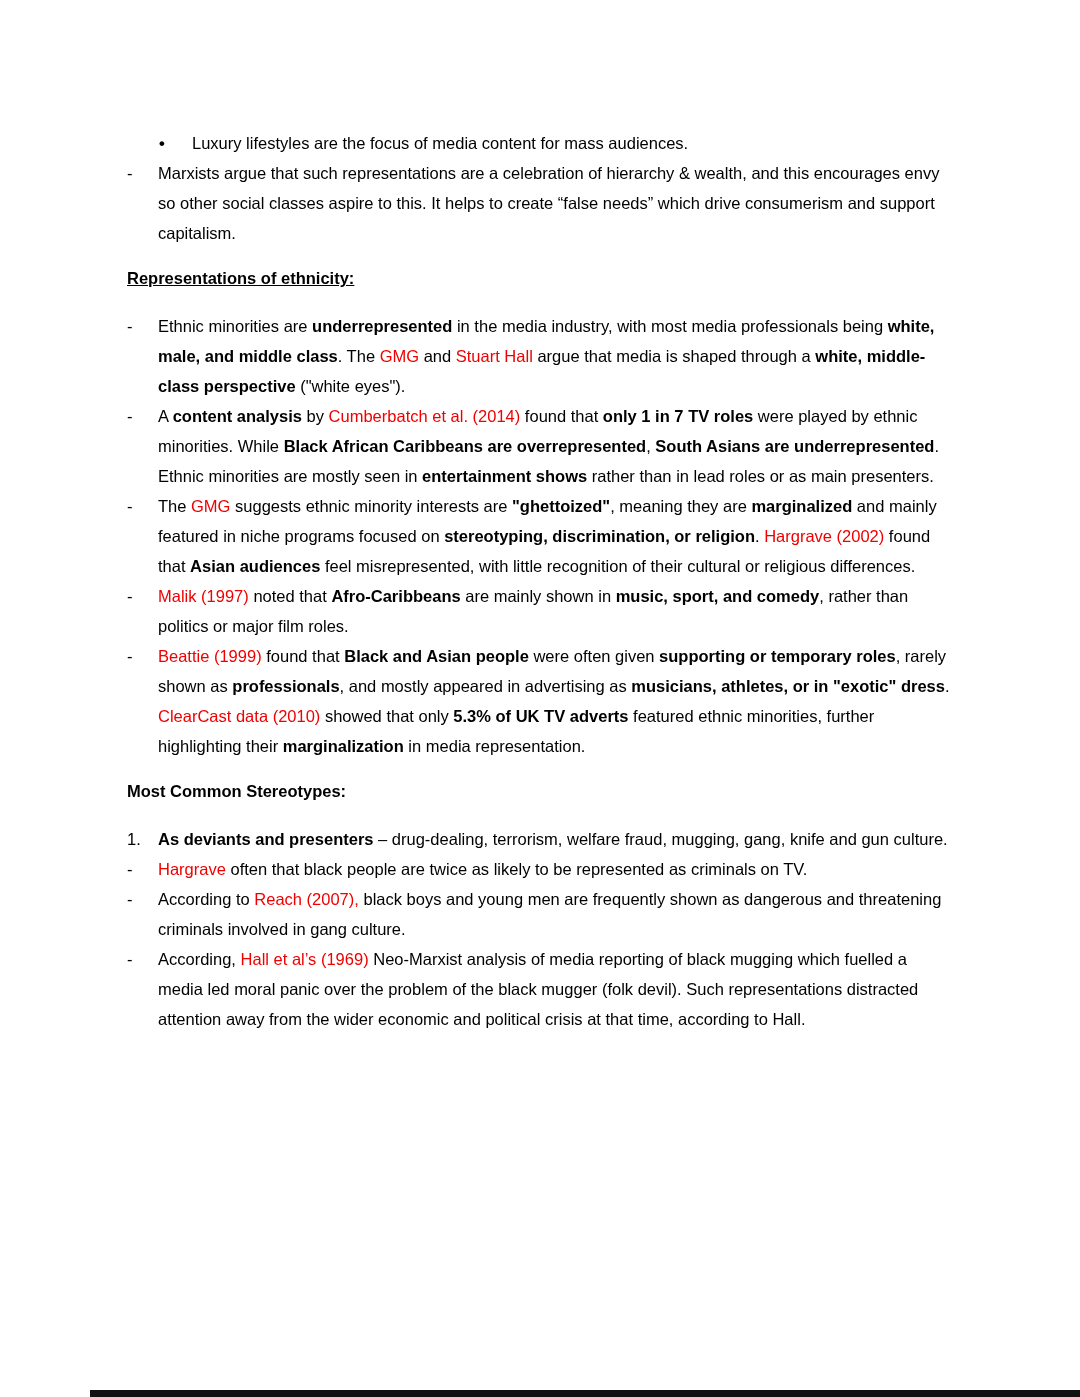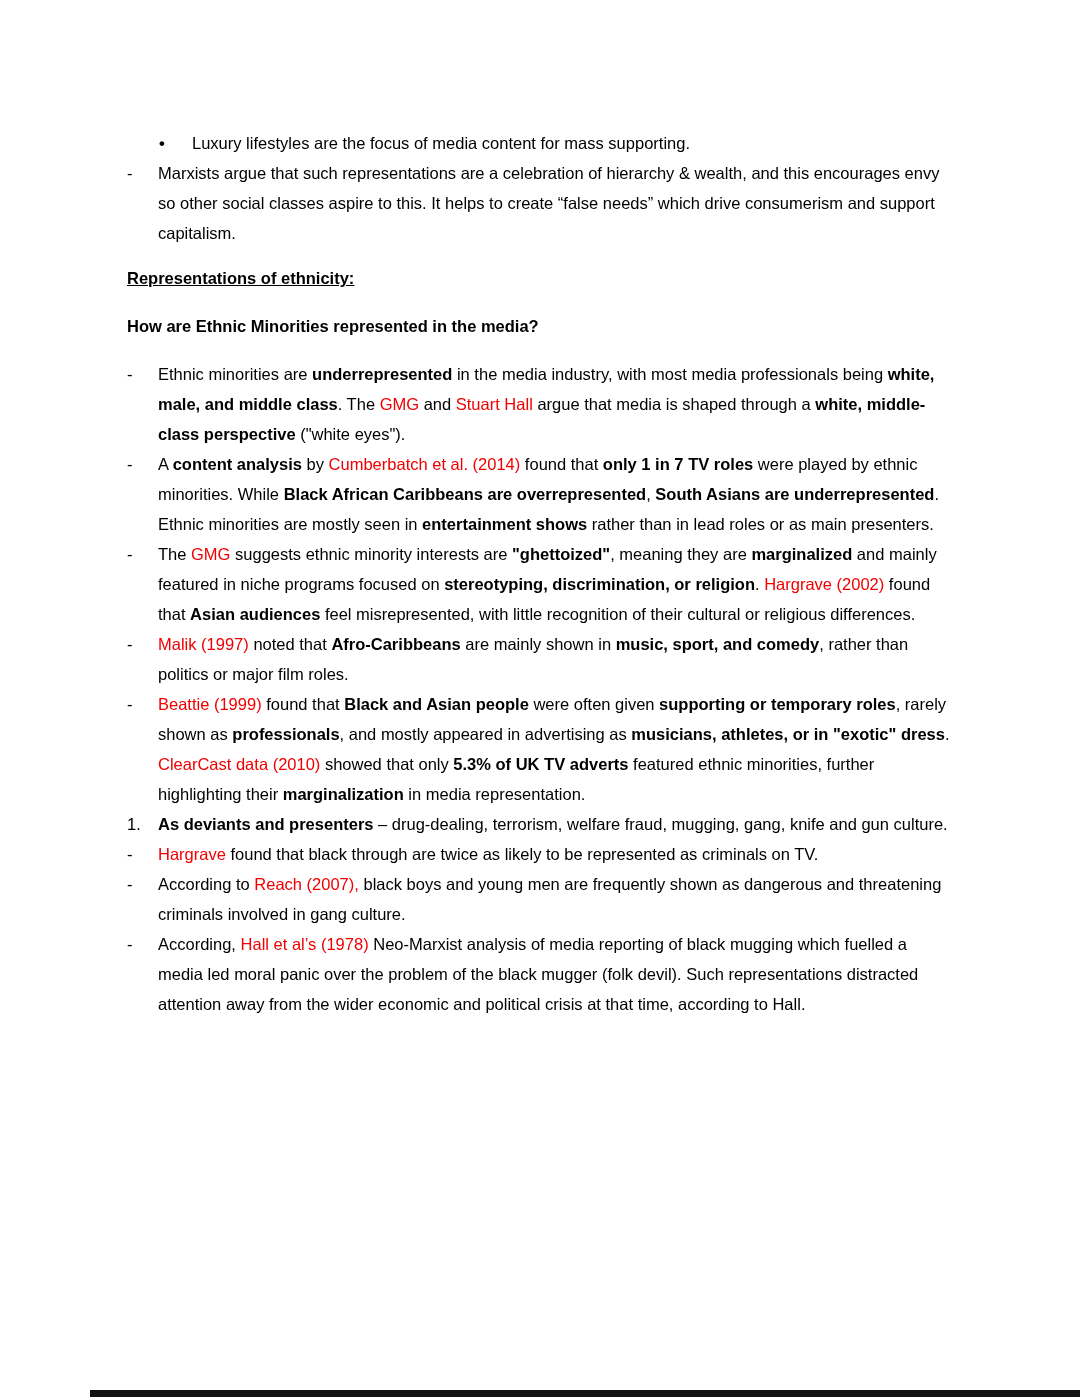--- a/index.html
+++ b/index.html
@@ -51,59 +51,59 @@
     height: 7px;
   }
 </style>
 </head>
 <body>
 
 <div class="page" style="background: rgb(255, 255, 255);">
   <div class="doc" style="color: rgb(0, 0, 0);">
       <div class="doc-item bullet">
         <span class="marker">•</span>
-        <span class="runs"><span>Luxury lifestyles are the focus of media content for mass supporting.</span></span>
+        <span class="runs"><span>Luxury lifestyles are the focus of media content for mass audiences.</span></span>
       </div>
       <div class="doc-item dash">
         <span class="marker">-</span>
         <span class="runs"><span>Marxists argue that such representations are a celebration of hierarchy &amp; wealth, and this encourages envy so other social classes aspire to this. It helps to create “false needs” which drive consumerism and support capitalism.</span></span>
       </div>
       <div class="doc-heading"><span class="b u">Representations of ethnicity:</span></div>
-      <div class="doc-heading"><span class="b">How are Ethnic Minorities represented in the media?</span></div>
       <div class="doc-item dash">
         <span class="marker">-</span>
         <span class="runs"><span>Ethnic minorities are </span><span class="b">underrepresented</span><span> in the media industry, with most media professionals being </span><span class="b">white, male, and middle class</span><span>. The </span><span class="b red">GMG</span><span> and </span><span class="b red">Stuart Hall</span><span> argue that media is shaped through a </span><span class="b">white, middle-class perspective</span><span> ("white eyes").</span></span>
       </div>
       <div class="doc-item dash">
         <span class="marker">-</span>
         <span class="runs"><span>A </span><span class="b">content analysis</span><span> by </span><span class="b red">Cumberbatch et al. (2014)</span><span> found that </span><span class="b">only 1 in 7 TV roles</span><span> were played by ethnic minorities. While </span><span class="b">Black African Caribbeans are overrepresented</span><span>, </span><span class="b">South Asians are underrepresented</span><span>. Ethnic minorities are mostly seen in </span><span class="b">entertainment shows</span><span> rather than in lead roles or as main presenters.</span></span>
       </div>
       <div class="doc-item dash">
         <span class="marker">-</span>
         <span class="runs"><span>The </span><span class="b red">GMG</span><span> suggests ethnic minority interests are </span><span class="b">"ghettoized"</span><span>, meaning they are </span><span class="b">marginalized</span><span> and mainly featured in niche programs focused on </span><span class="b">stereotyping, discrimination, or religion</span><span>. </span><span class="b red">Hargrave (2002)</span><span> found that </span><span class="b">Asian audiences</span><span> feel misrepresented, with little recognition of their cultural or religious differences.</span></span>
       </div>
       <div class="doc-item dash">
         <span class="marker">-</span>
         <span class="runs"><span class="b red">Malik (1997)</span><span> noted that </span><span class="b">Afro-Caribbeans</span><span> are mainly shown in </span><span class="b">music, sport, and comedy</span><span>, rather than politics or major film roles.</span></span>
       </div>
       <div class="doc-item dash">
         <span class="marker">-</span>
         <span class="runs"><span class="b red">Beattie (1999)</span><span> found that </span><span class="b">Black and Asian people</span><span> were often given </span><span class="b">supporting or temporary roles</span><span>, rarely shown as </span><span class="b">professionals</span><span>, and mostly appeared in advertising as </span><span class="b">musicians, athletes, or in "exotic" dress</span><span>. </span><span class="b red">ClearCast data (2010)</span><span> showed that only </span><span class="b">5.3% of UK TV adverts</span><span> featured ethnic minorities, further highlighting their </span><span class="b">marginalization</span><span> in media representation.</span></span>
       </div>
+      <div class="doc-heading"><span class="b">Most Common Stereotypes:</span></div>
       <div class="doc-item numbered">
         <span class="marker">1.</span>
         <span class="runs"><span class="b">As deviants and presenters</span><span> – drug-dealing, terrorism, welfare fraud, mugging, gang, knife and gun culture.</span></span>
       </div>
       <div class="doc-item dash">
         <span class="marker">-</span>
-        <span class="runs"><span class="b red">Hargrave</span><span> found that black through are twice as likely to be represented as criminals on TV.</span></span>
+        <span class="runs"><span class="b red">Hargrave</span><span> often that black people are twice as likely to be represented as criminals on TV.</span></span>
       </div>
       <div class="doc-item dash">
         <span class="marker">-</span>
         <span class="runs"><span>According to </span><span class="b red">Reach (2007),</span><span> black boys and young men are frequently shown as dangerous and threatening criminals involved in gang culture.</span></span>
       </div>
       <div class="doc-item dash">
         <span class="marker">-</span>
-        <span class="runs"><span>According, </span><span class="b red">Hall et al’s (1978)</span><span> Neo-Marxist analysis of media reporting of black mugging which fuelled a media led moral panic over the problem of the black mugger (folk devil). Such representations distracted attention away from the wider economic and political crisis at that time, according to Hall.</span></span>
+        <span class="runs"><span>According, </span><span class="b red">Hall et al’s (1969)</span><span> Neo-Marxist analysis of media reporting of black mugging which fuelled a media led moral panic over the problem of the black mugger (folk devil). Such representations distracted attention away from the wider economic and political crisis at that time, according to Hall.</span></span>
       </div>
     </div>
   <div class="bottom-edge" style="background: rgb(18, 18, 18);"></div>
 </div>
 
 </body></html>

